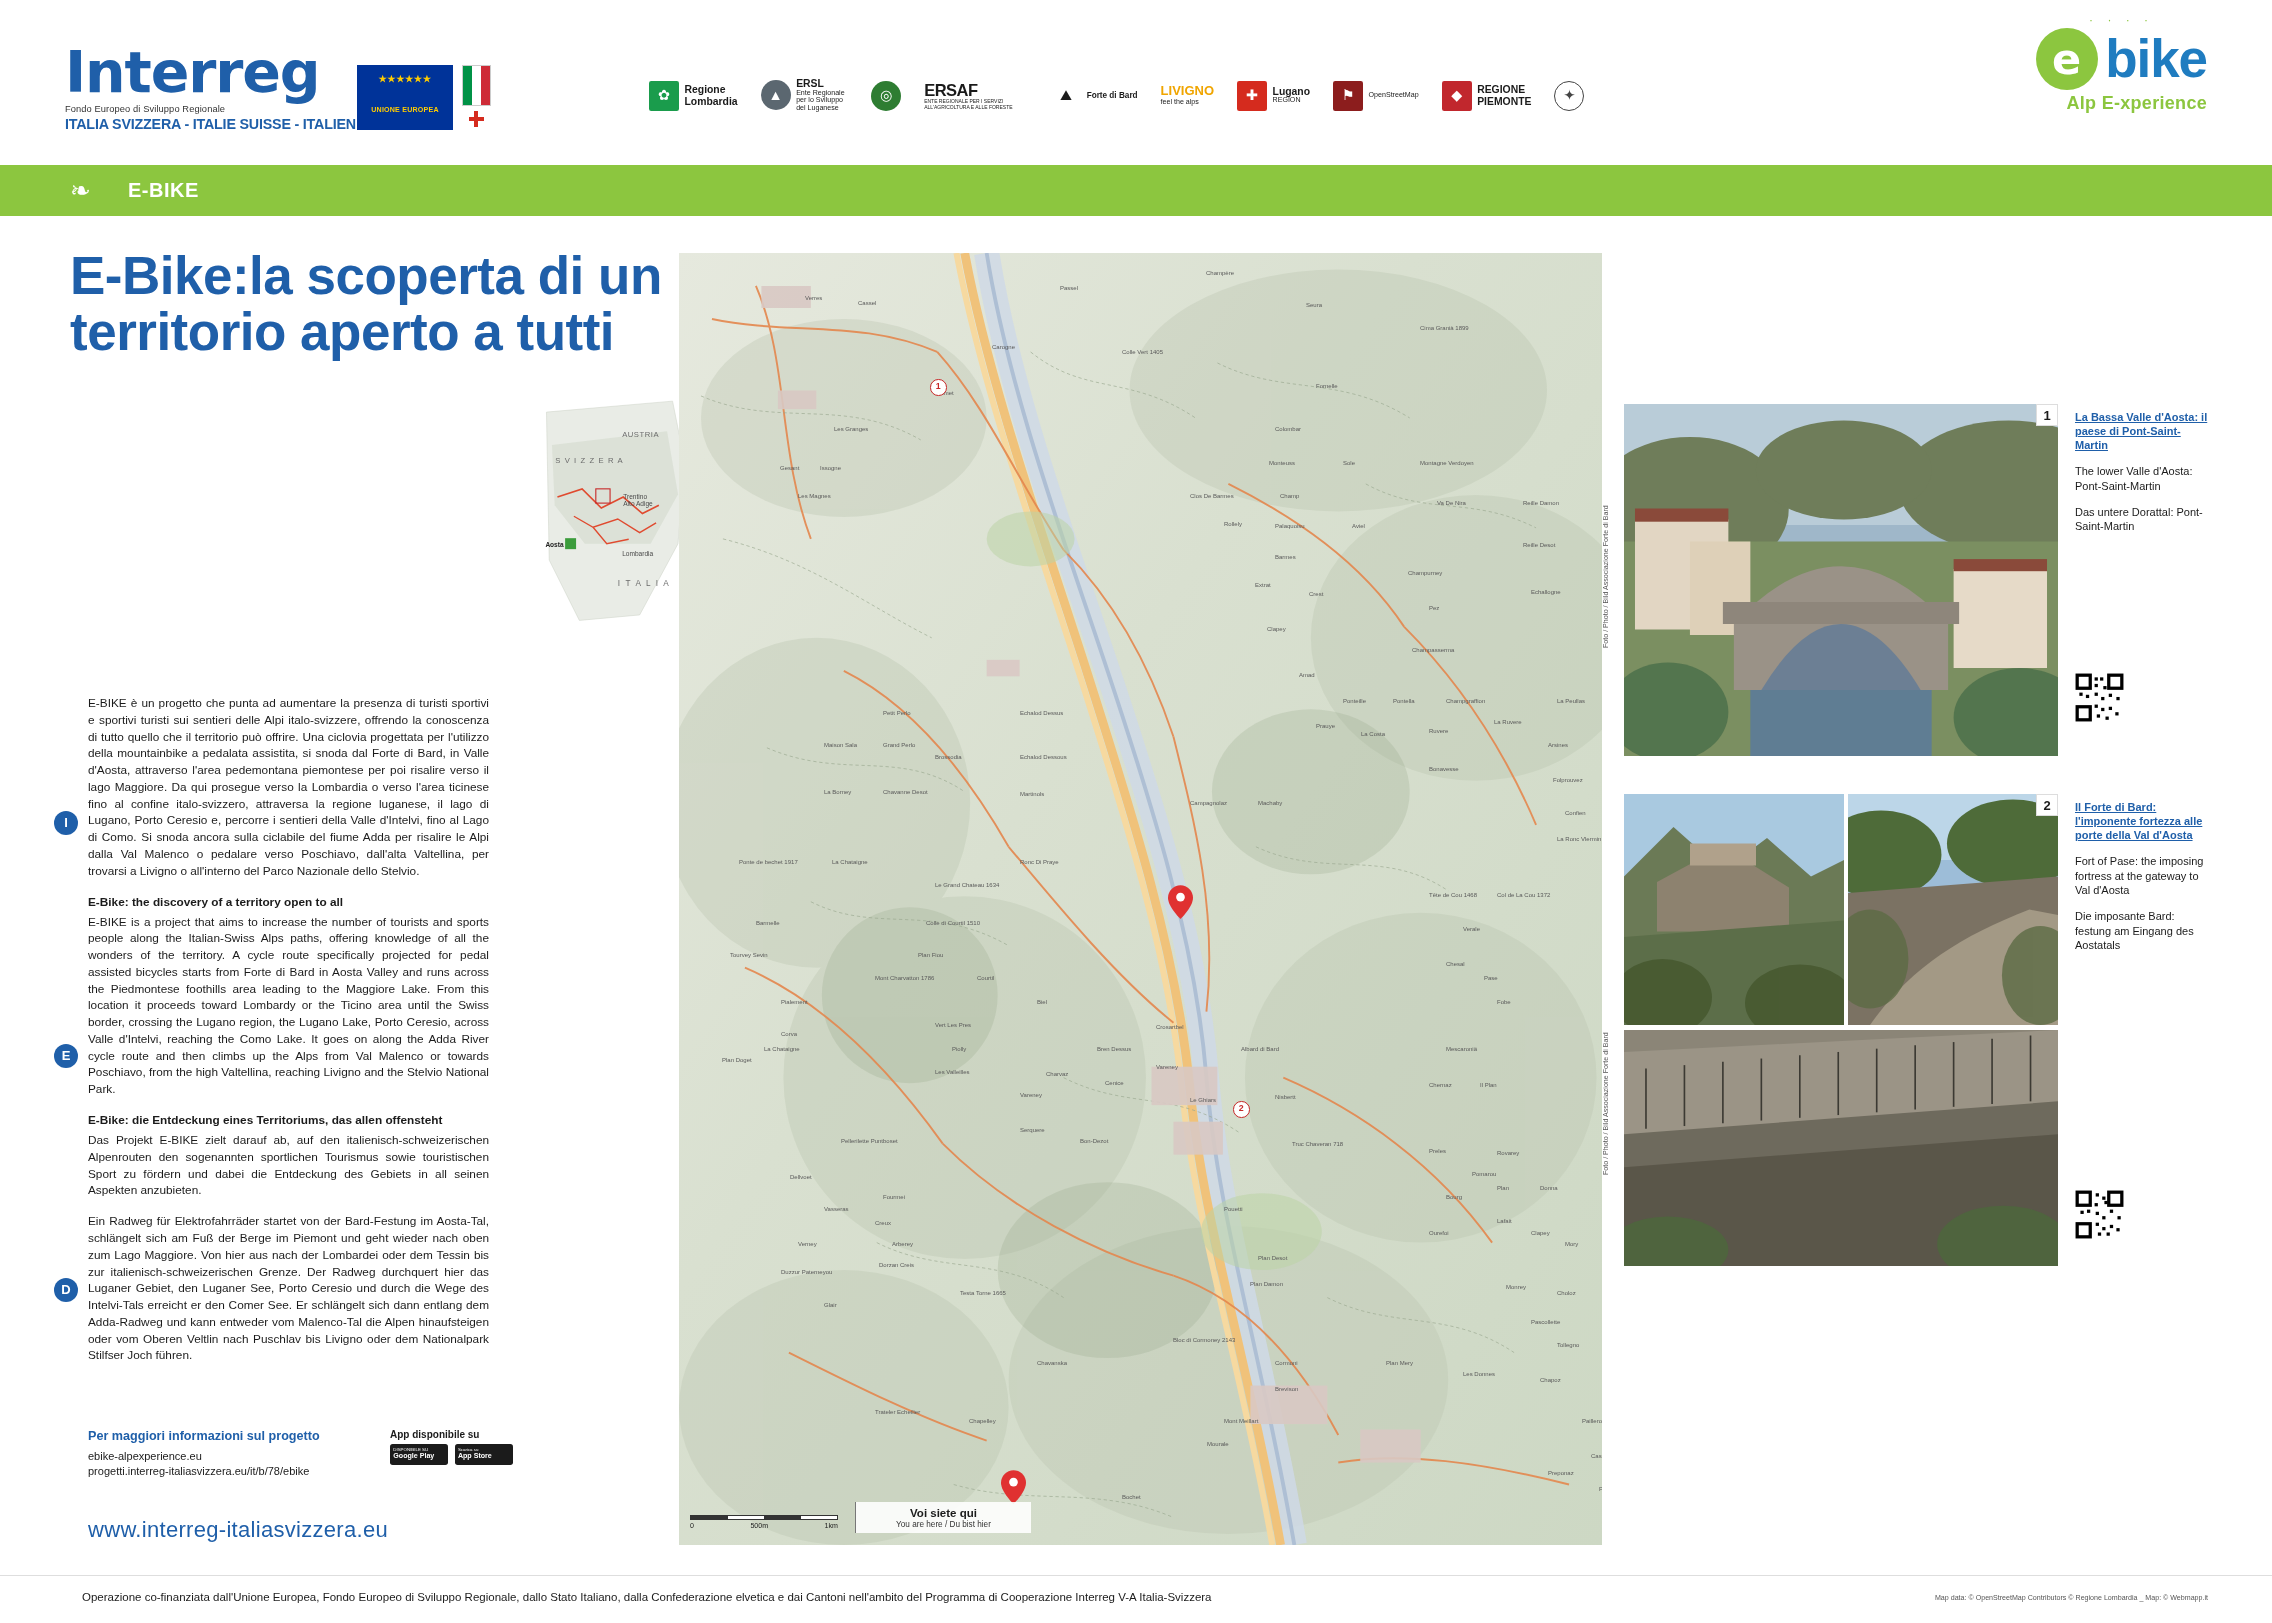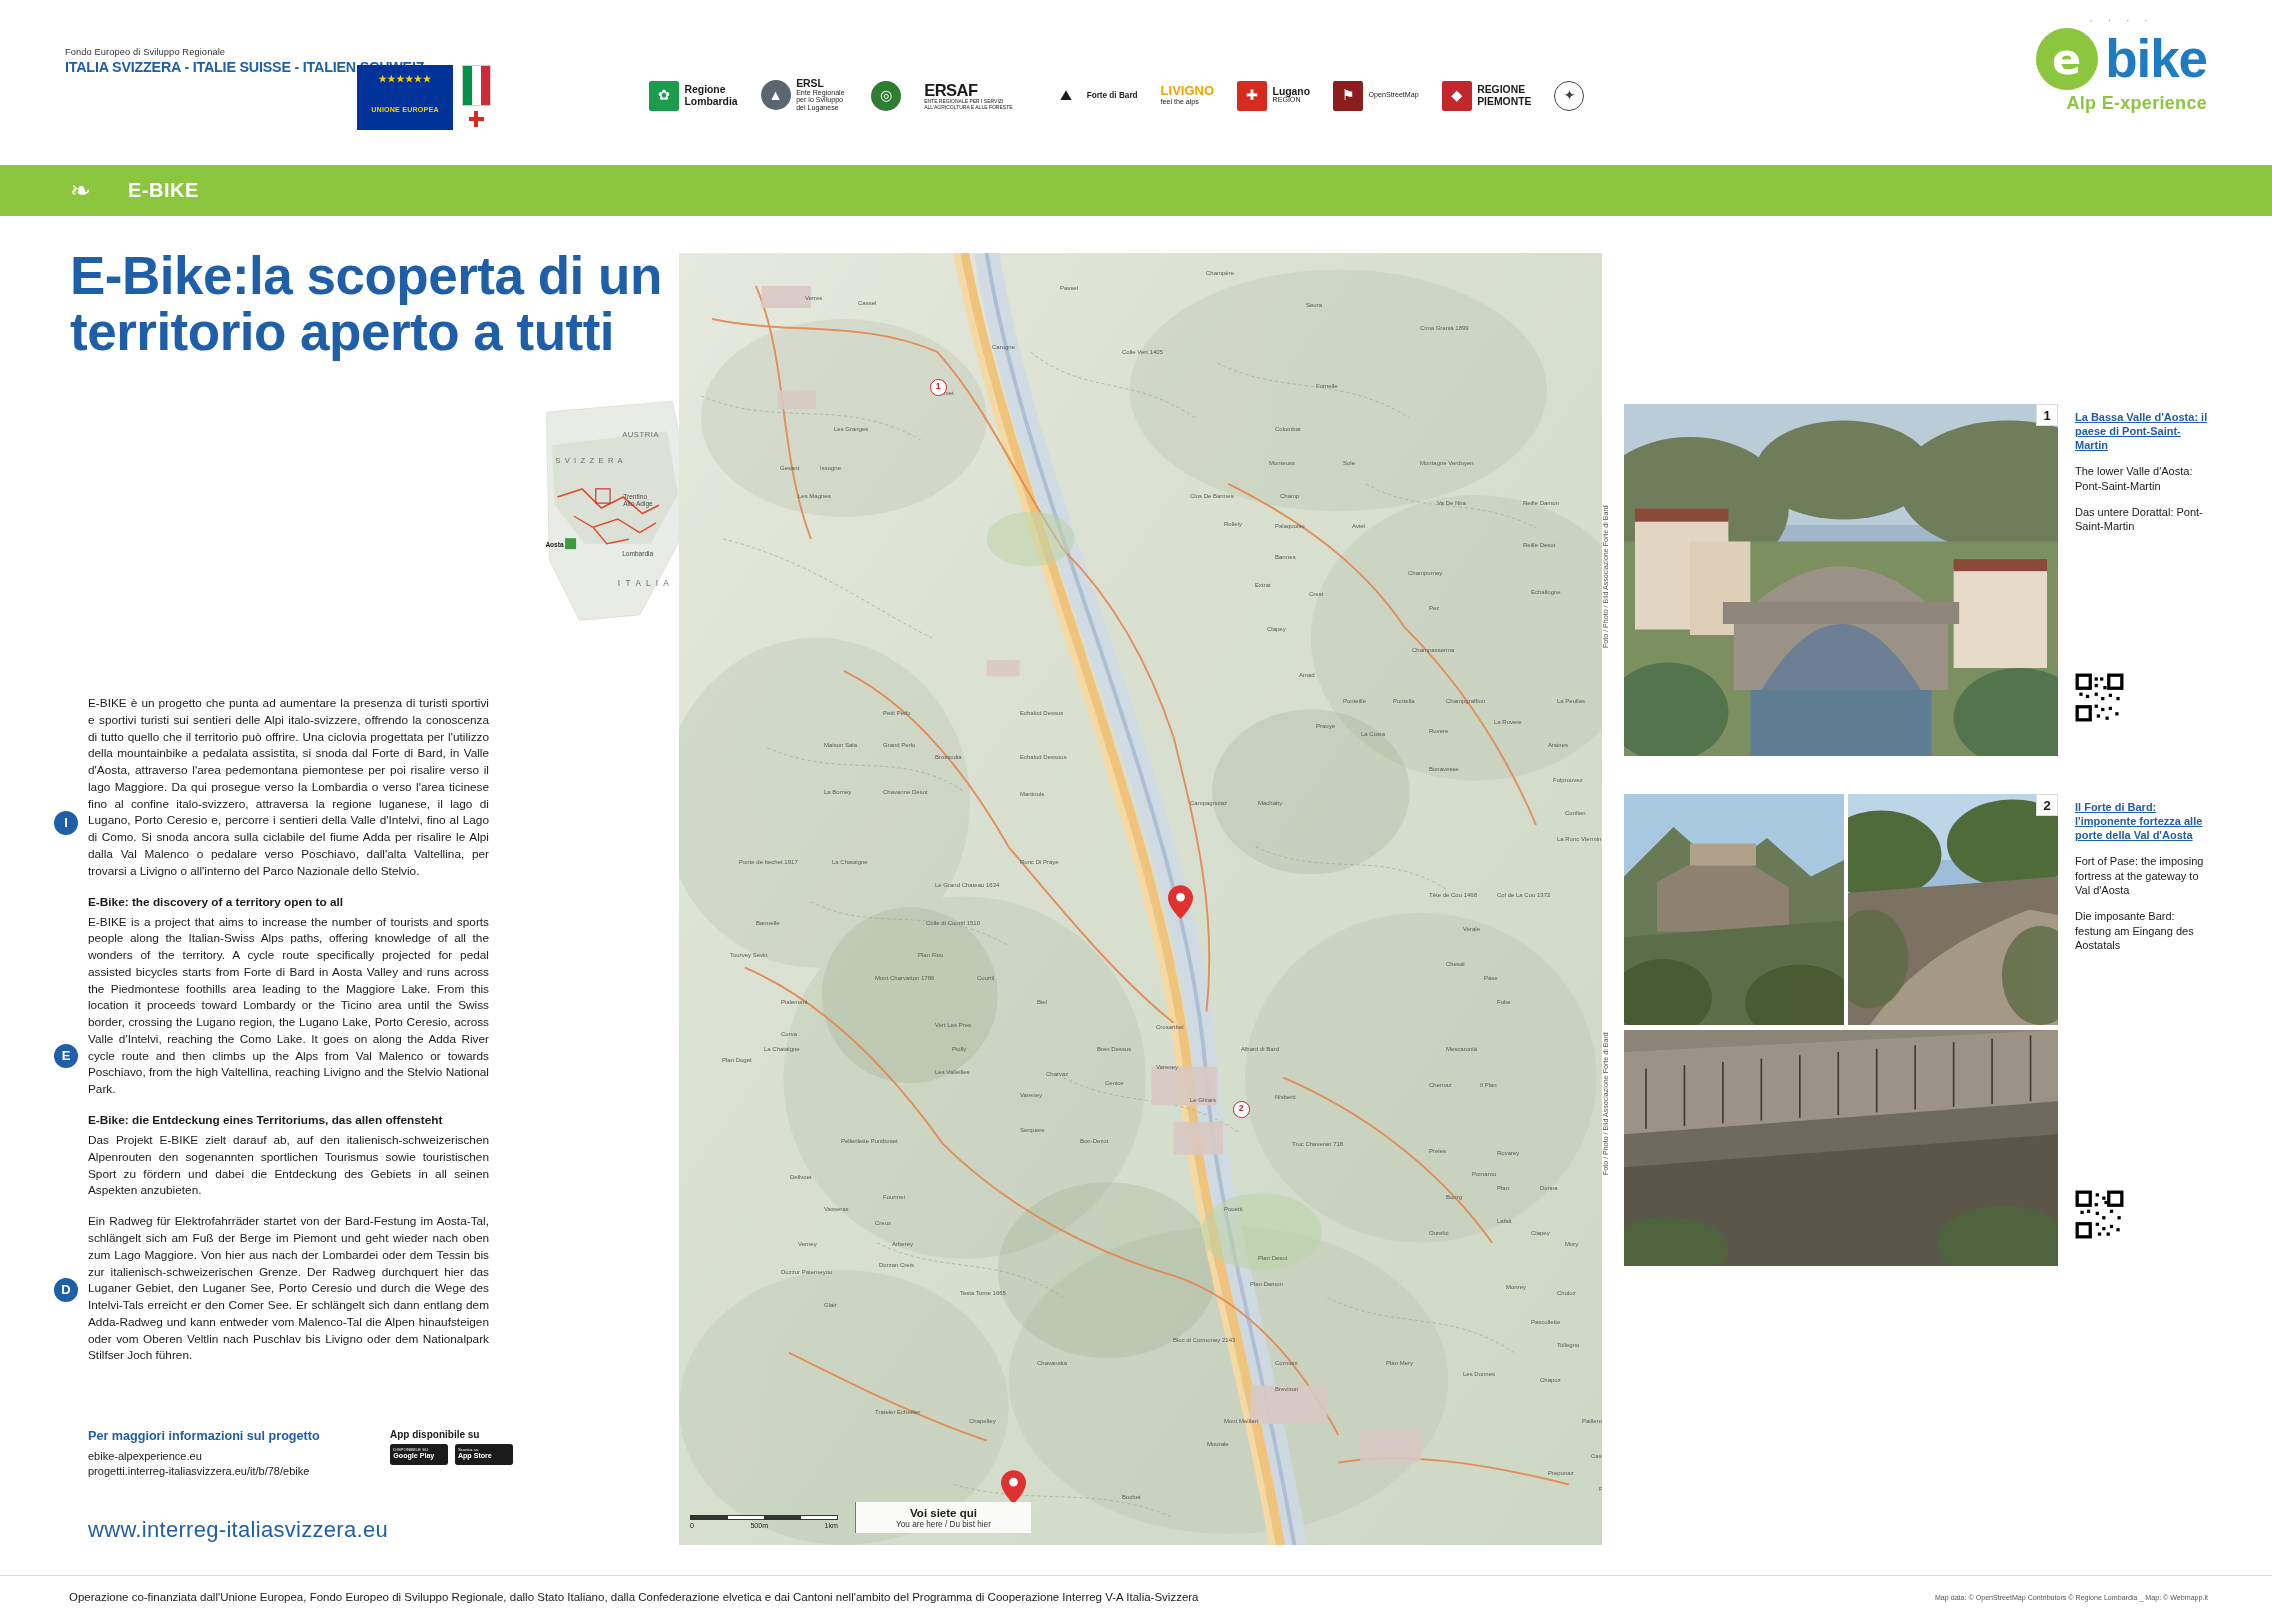--- a/index.html
+++ b/index.html
@@ -377,38 +377,39 @@
   
   .footer {
     position: absolute;
     left: 0; top: 1575px;
     width: 2273px; height: 48px;
     background: #ffffff;
     border-top: 0.5px solid #dedede;
   }
   .footer-text {
     position: absolute;
-    left: 69px; top: 15.4px;
+    left: 82px; top: 15.4px;
     font-size: 11.5px;
     color: #1b1b1b;
   }
   .footer-credit {
     position: absolute;
     right: 65px; top: 17.6px;
     font-size: 7.1px;
     color: #555;
     text-align: right;
   }
 </style>
 </head>
 <body>
 
 <div class="header">
 
   <div class="interreg-logo">
+    <div class="interreg-word">Interreg</div>
     <div class="interreg-sub1">Fondo Europeo di Sviluppo Regionale</div>
     <div class="interreg-sub2">ITALIA SVIZZERA - ITALIE SUISSE - ITALIEN SCHWEIZ</div>
   </div>
 
   <div class="eu-flag">
     <div class="eu-stars">★★★★★★</div>
     <span>UNIONE EUROPEA</span>
   </div>
   <div class="it-flag"></div>
   <div class="ch-flag">

